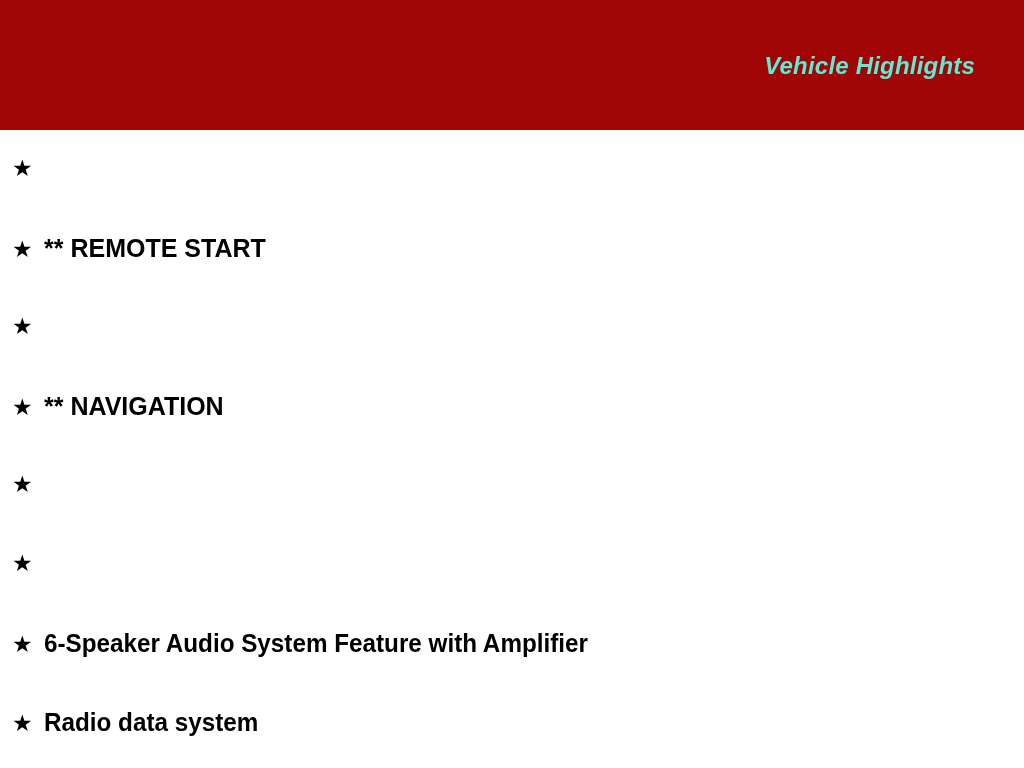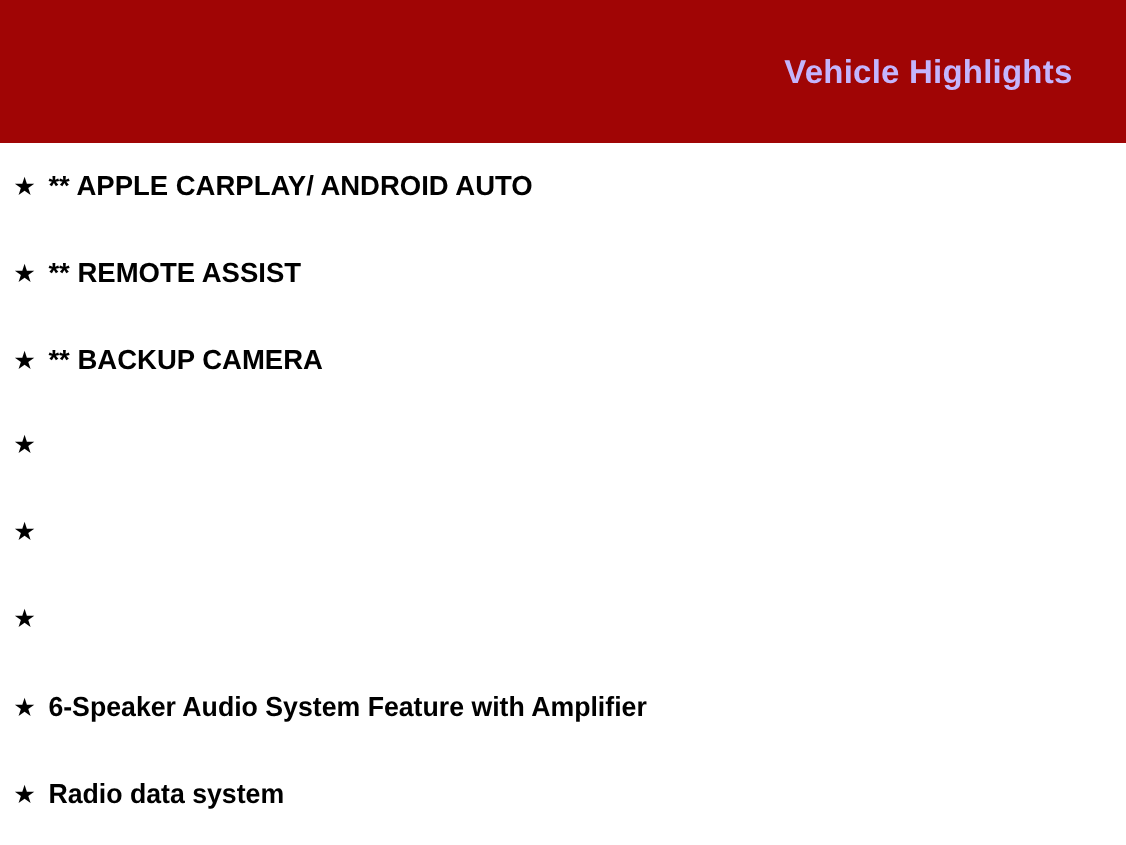--- a/index.html
+++ b/index.html
@@ -30,28 +30,29 @@
     height: 130px;
     background: #a00505;
     box-sizing: border-box;
     display: flex;
     align-items: center;
     justify-content: flex-end;
     padding-right: 49px;
   }
 
   .header-title {
-    color: #c4b5fd;
+    color: #5eead4;
     font-family: "Liberation Sans", sans-serif;
-    font-size: 30px;
+    font-size: 24px;
     font-weight: bold;
     letter-spacing: 0.2px;
     line-height: 1;
     white-space: nowrap;
     margin-top: 2px;
+    font-style: italic;
   }
 
   
   .highlights-list {
     position: absolute;
     top: 130px;
     left: 0;
     width: 1024px;
     margin: 0;
     padding: 0;
@@ -105,35 +106,34 @@
 <div class="page">
 
   <div class="header-banner">
     <div class="header-title">Vehicle Highlights</div>
   </div>
 
   <ul class="highlights-list">
 
     <li class="highlight-item">
       <span class="bullet-star">★</span>
-      <span class="highlight-text">** APPLE CARPLAY/ ANDROID AUTO</span>
     </li>
 
     <li class="highlight-item">
       <span class="bullet-star">★</span>
-      <span class="highlight-text">** REMOTE ASSIST</span>
+      <span class="highlight-text">** REMOTE START</span>
     </li>
 
     <li class="highlight-item">
       <span class="bullet-star">★</span>
-      <span class="highlight-text">** BACKUP CAMERA</span>
     </li>
 
     <li class="highlight-item">
       <span class="bullet-star">★</span>
+      <span class="highlight-text">** NAVIGATION</span>
     </li>
 
     <li class="highlight-item">
       <span class="bullet-star">★</span>
     </li>
 
     <li class="highlight-item">
       <span class="bullet-star">★</span>
     </li>
 

